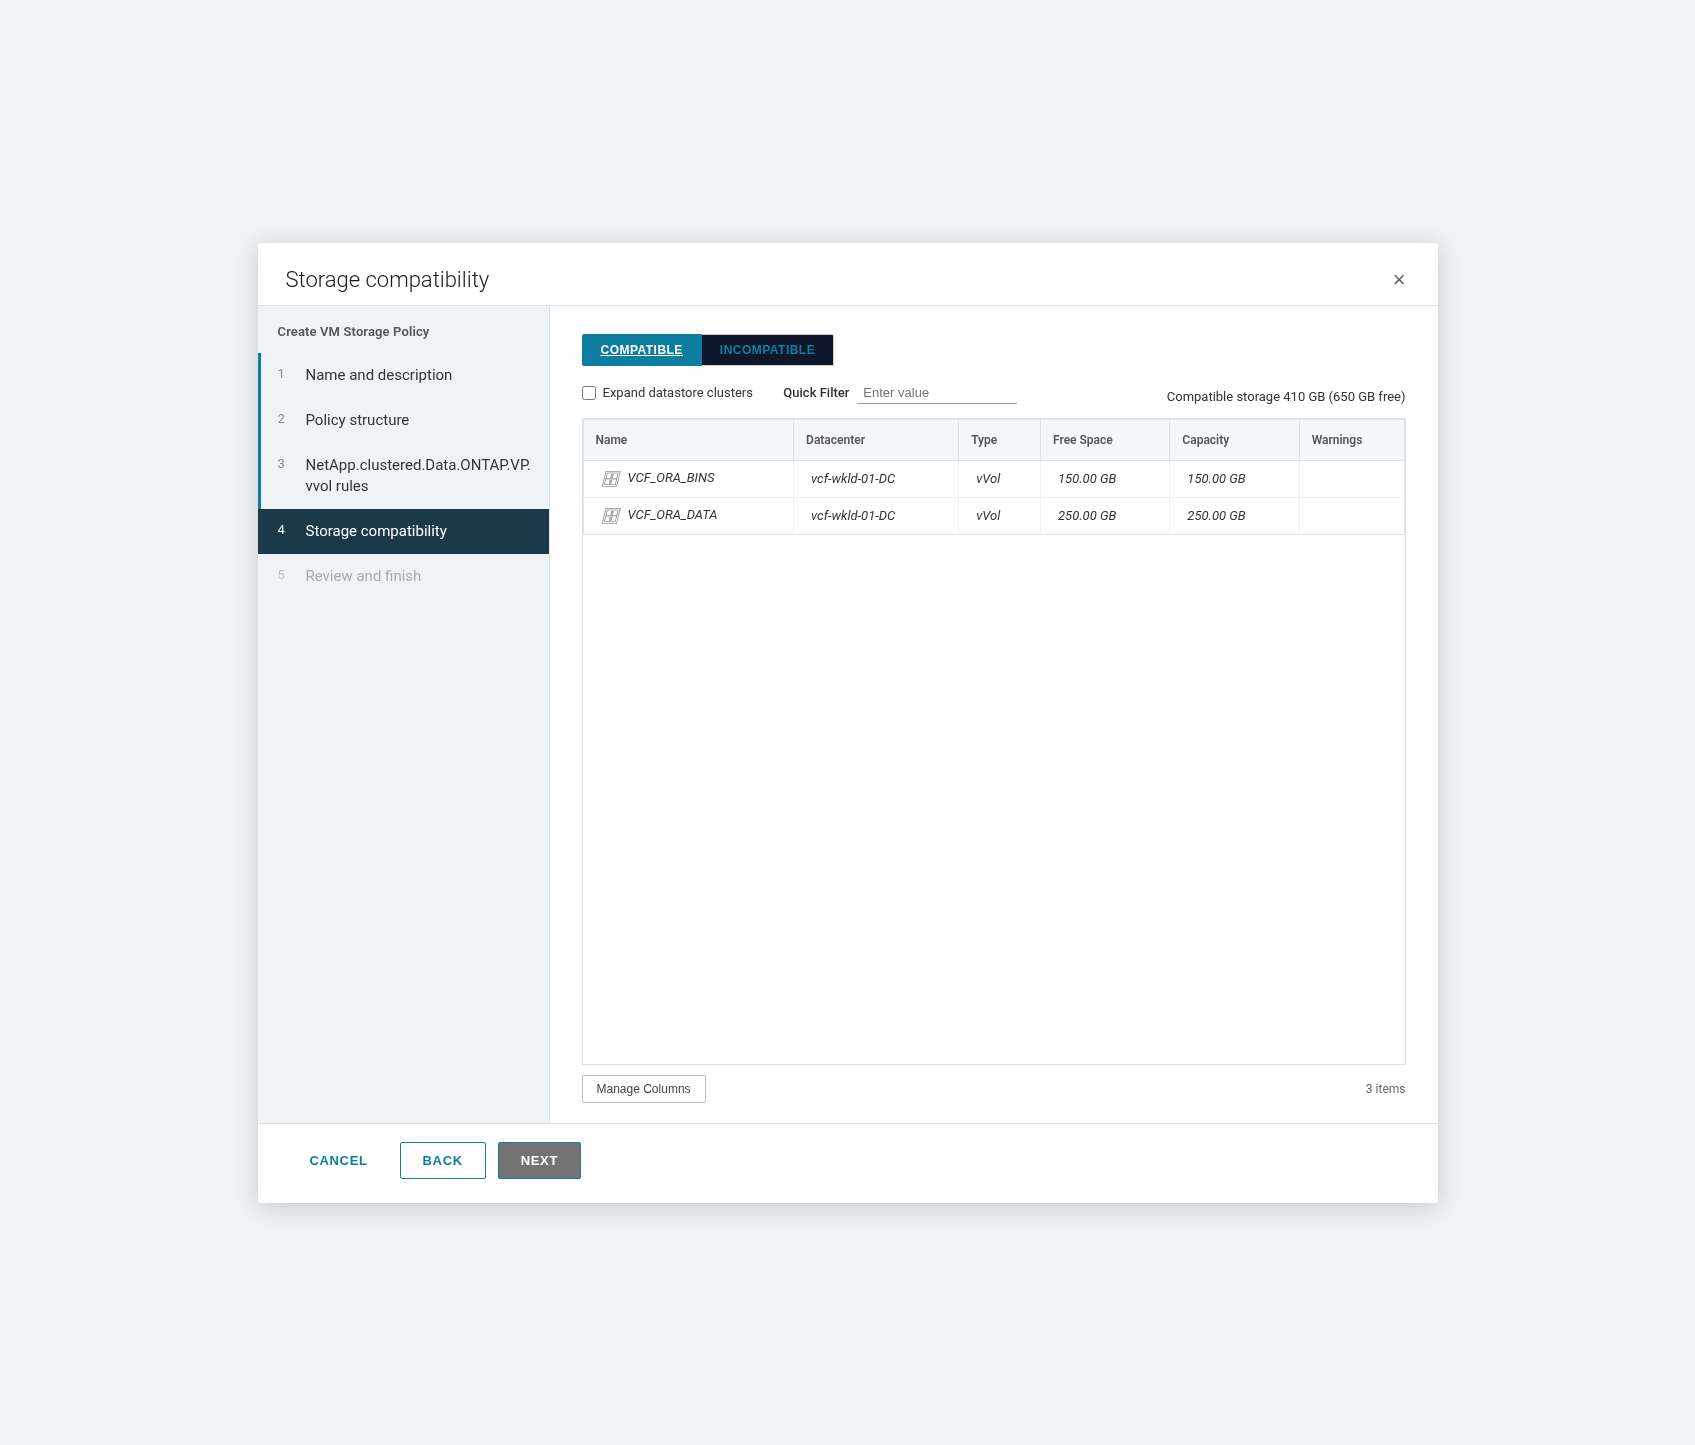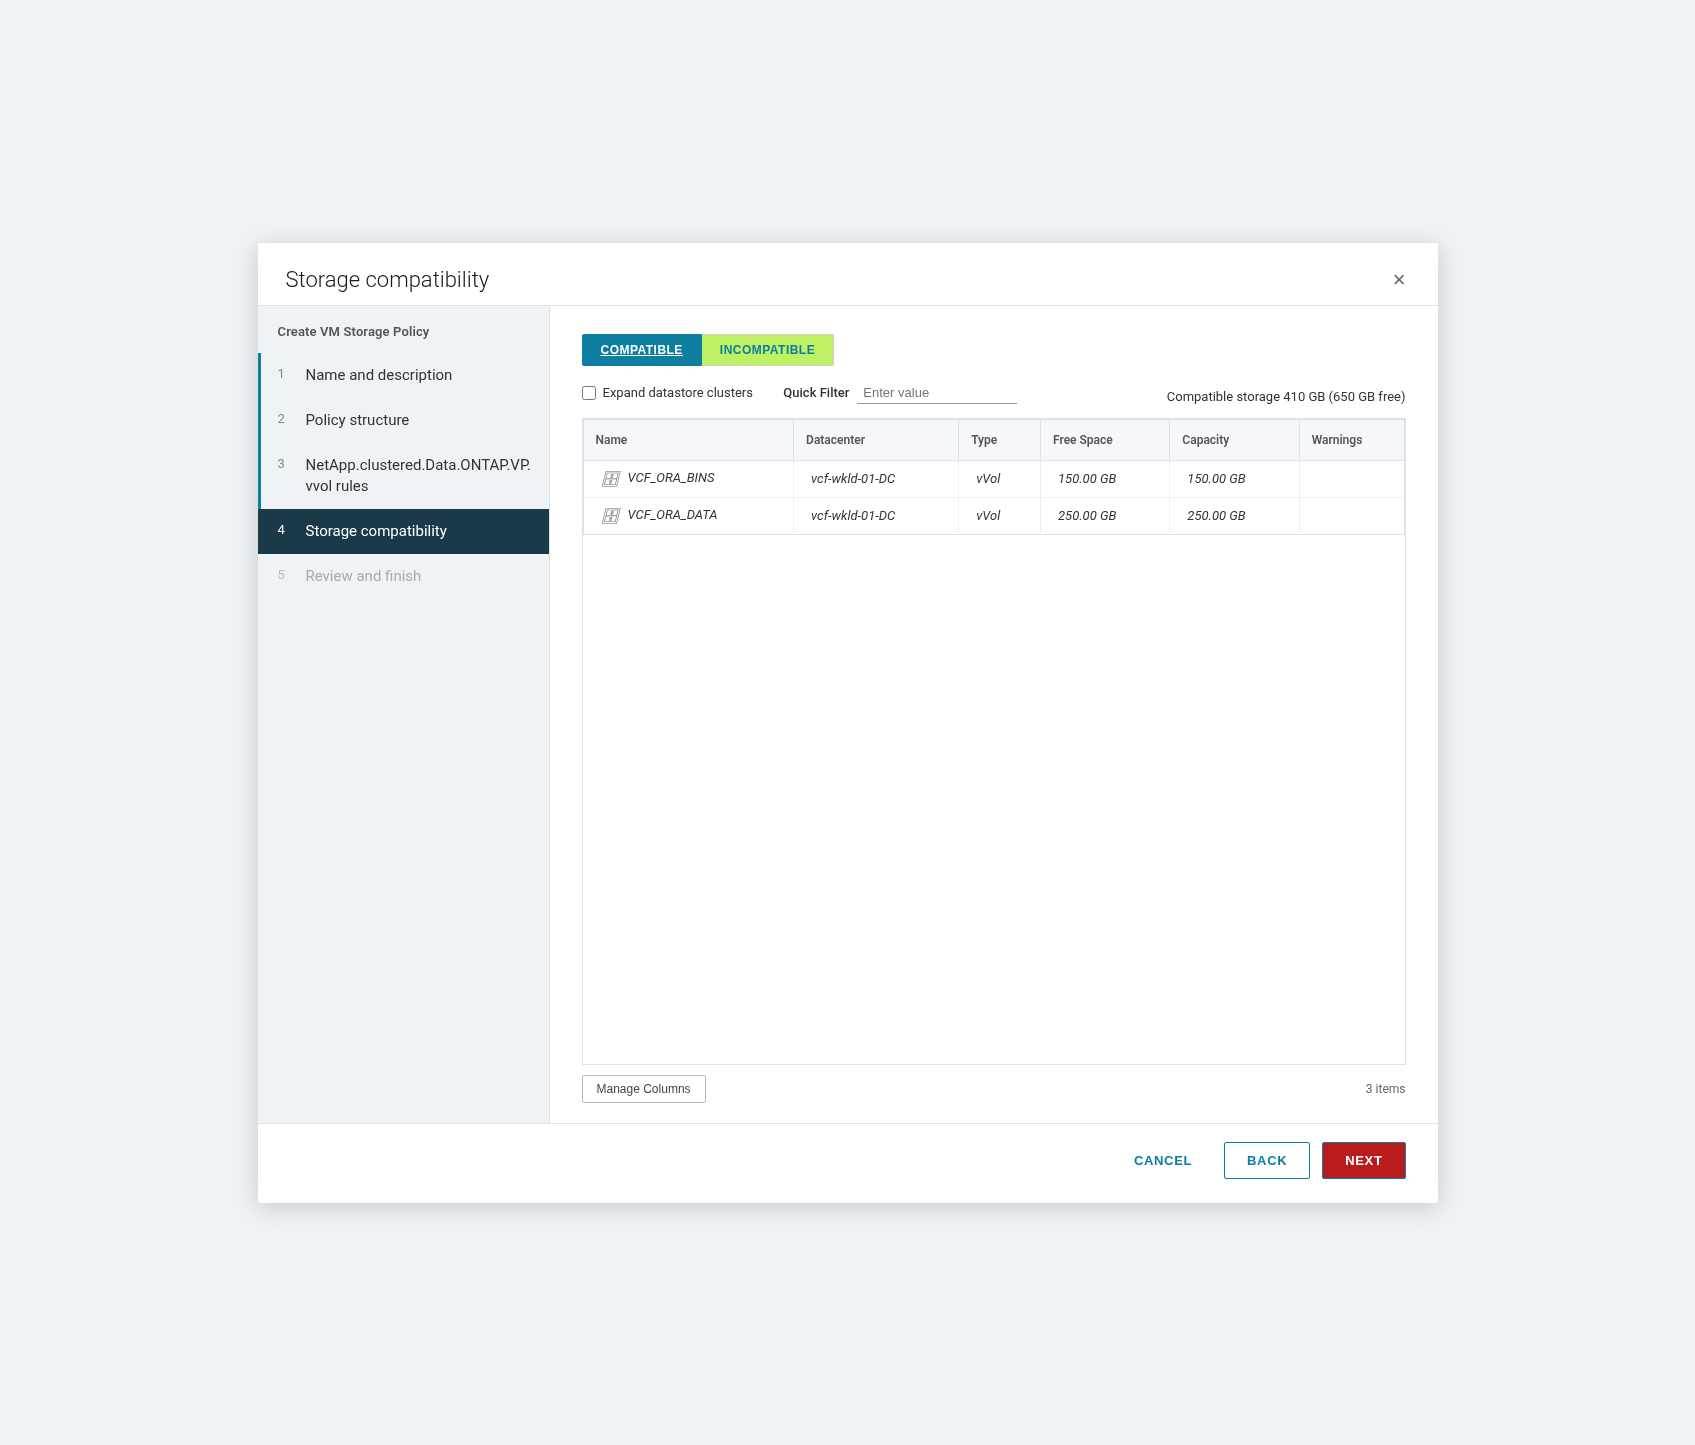--- a/index.html
+++ b/index.html
@@ -117,21 +117,21 @@
     }
     
     .tab-bar {
       display: flex;
       margin-bottom: 16px;
       border-bottom: none;
     }
     .tab-btn {
       padding: 8px 18px;
       border: 1px solid #ccc;
-      background: #bef264;
+      background: #0f172a;
       cursor: pointer;
       font-size: 12px;
       font-weight: 600;
       letter-spacing: 0.04em;
       color: #0d7ea0;
     }
     .tab-btn.active {
       background: #0d7ea0;
       color: #fff;
       border-color: #0d7ea0;
@@ -261,21 +261,21 @@
       cursor: pointer;
       border-radius: 2px;
     }
     .items-count {
       font-size: 12px;
       color: #666;
     }
     
     .dialog-footer {
       display: flex;
-      justify-content: flex-end;
+      justify-content: flex-start;
       align-items: center;
       padding: 18px 32px 24px 32px;
       gap: 12px;
       border-top: 1px solid #e0e4e8;
     }
     .btn-cancel {
       background: none;
       border: none;
       color: #0d7ea0;
       font-size: 13px;
@@ -290,21 +290,21 @@
       color: #0d7ea0;
       font-size: 13px;
       font-weight: 600;
       letter-spacing: 0.05em;
       padding: 10px 22px;
       cursor: pointer;
       border-radius: 2px;
       min-width: 80px;
     }
     .btn-next {
-      background: #b91c1c;
+      background: #737373;
       border: 1px solid #0d7ea0;
       color: #fff;
       font-size: 13px;
       font-weight: 600;
       letter-spacing: 0.05em;
       padding: 10px 22px;
       cursor: pointer;
       border-radius: 2px;
       min-width: 80px;
     }

